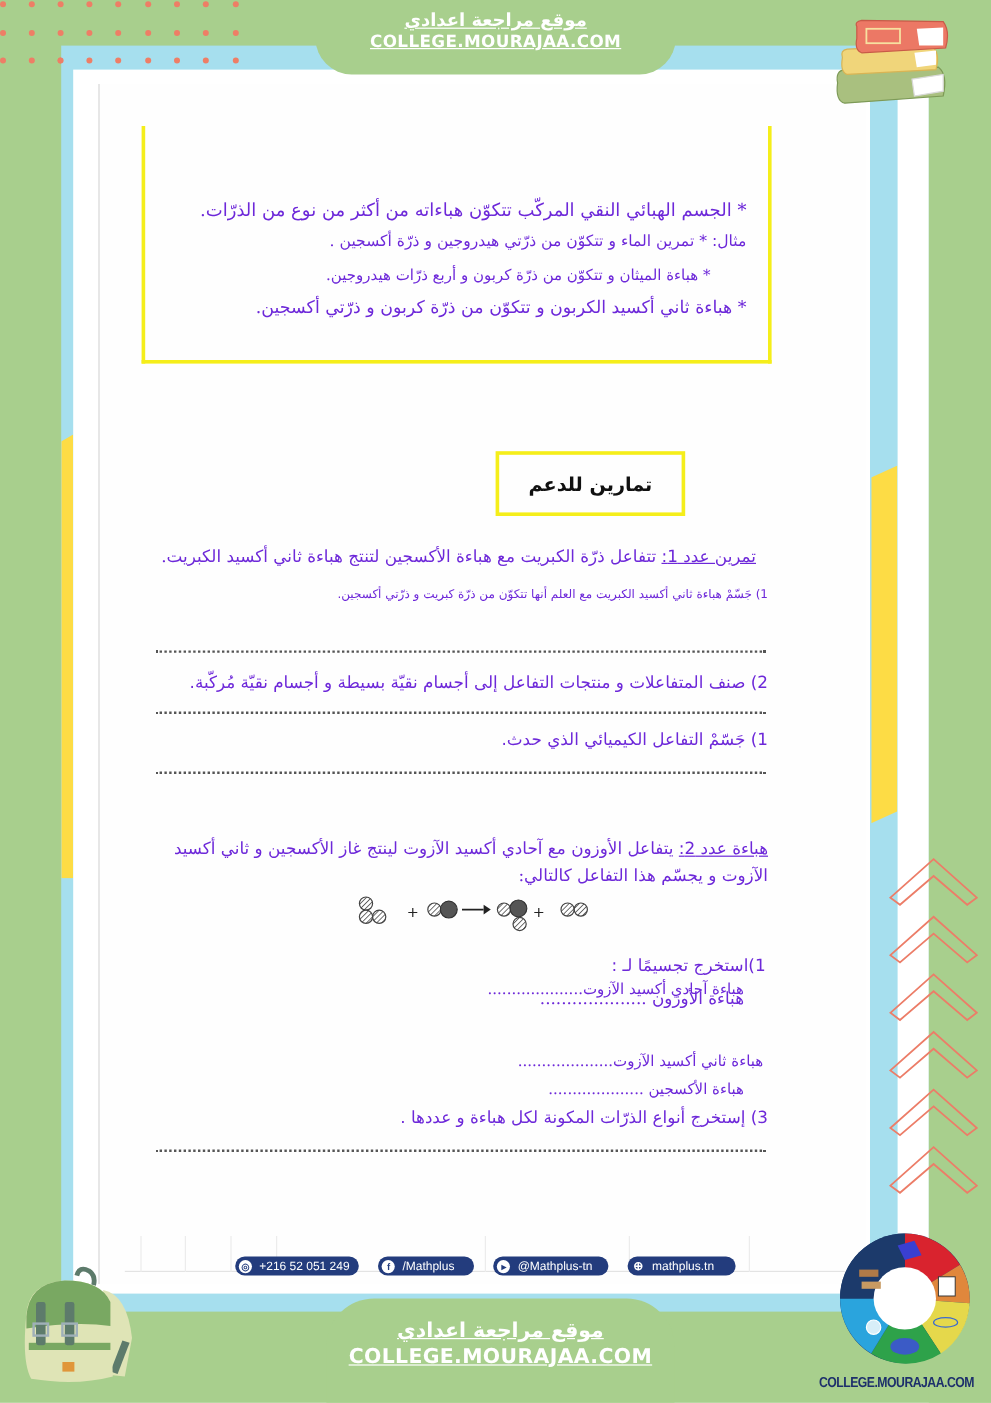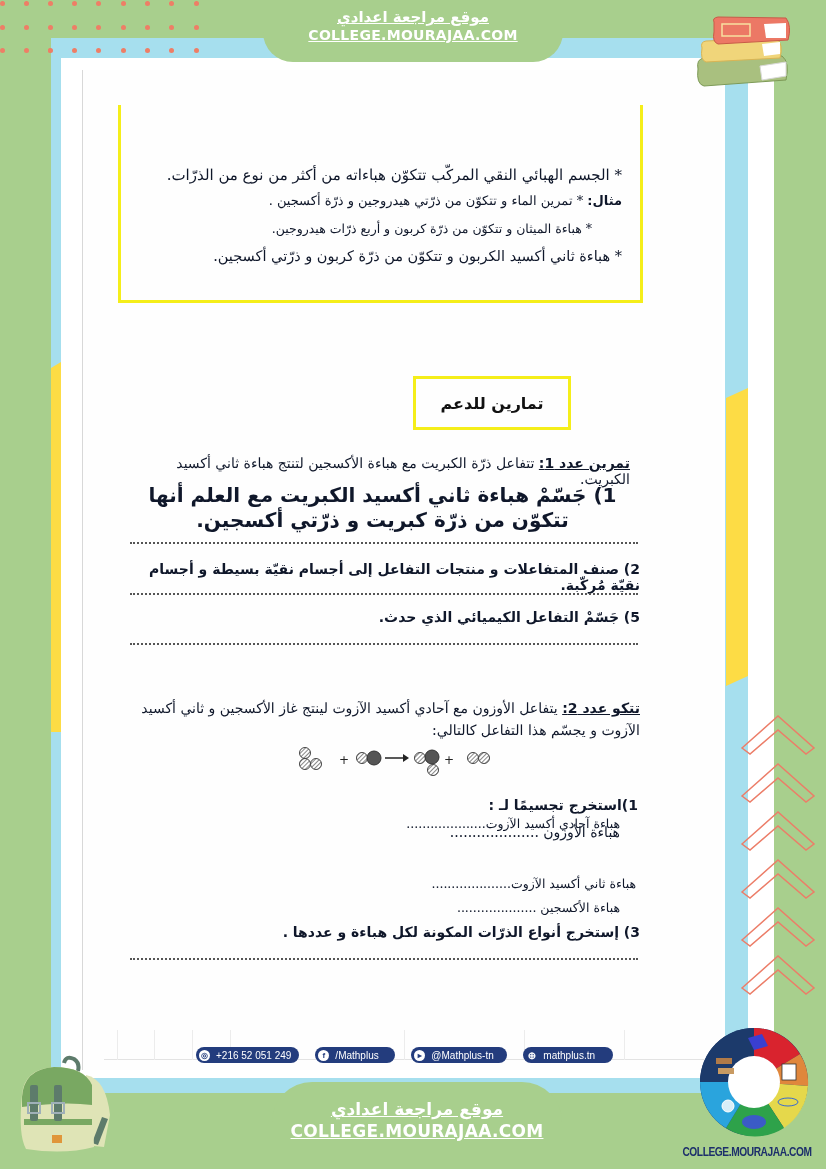--- a/index.html
+++ b/index.html
@@ -24,22 +24,22 @@
     .header-badge { position: absolute; left: 263px; top: 0; width: 300px; height: 62px; background: #a8cf8d;
       border-radius: 0 0 30px 30px; text-align: center; color: #ffffff; padding-top: 8px; }
     .header-badge .ar { font-size: 15px; font-weight: bold; text-decoration: underline; direction: rtl; line-height: 18px; }
     .header-badge .en { font-size: 14px; font-weight: bold; text-decoration: underline; line-height: 18px; letter-spacing: 0.3px; }
 
     .footer-badge { position: absolute; left: 272px; top: 1082px; width: 290px; height: 87px; background: #a8cf8d;
       border-radius: 40px 40px 0 0; text-align: center; color: #ffffff; padding-top: 16px; }
     .footer-badge .ar { font-size: 17px; font-weight: bold; text-decoration: underline; direction: rtl; line-height: 22px; }
     .footer-badge .en { font-size: 17px; font-weight: bold; text-decoration: underline; line-height: 22px; letter-spacing: 0.3px; }
 
-    .txt { position: absolute; direction: rtl; text-align: right; color: #0f172a; font-family: "DejaVu Serif", serif; }
-    .bold { font-family: "DejaVu Sans", sans-serif; font-weight: bold; }
+    .txt { position: absolute; direction: rtl; text-align: right; color: #6d28d9; font-family: "DejaVu Serif", serif; }
+    .bold { font-family: "DejaVu Sans", sans-serif; font-weight: normal; }
 
     .box1 { position: absolute; left: 118px; top: 105px; width: 525px; height: 198px;
       border-left: 3px solid #f5ee1a; border-right: 3px solid #f5ee1a; border-bottom: 3px solid #f5ee1a; }
 
     .title-box { position: absolute; left: 413px; top: 376px; width: 158px; height: 54px; border: 3px solid #f5ee1a;
       display: flex; align-items: center; justify-content: center; direction: rtl; font-weight: bold; font-size: 16px; color: #111; }
 
     .dotline { position: absolute; height: 2px; border-bottom: 2px dotted #555; }
     .u { text-decoration: underline; }
 
@@ -132,29 +132,29 @@
 </div>
 <div class="txt" style="left:130px;top:221px;width:462px;font-size:12.5px;">* هباءة الميثان و تتكوّن من ذرّة كربون و أربع ذرّات هيدروجين.</div>
 <div class="txt" style="left:130px;top:248px;width:492px;font-size:14.5px;">* هباءة ثاني أكسيد الكربون و تتكوّن من ذرّة كربون و ذرّتي أكسجين.</div>
 
 <div class="title-box">تمارين للدعم</div>
 
 <div class="txt" style="left:130px;top:455px;width:500px;font-size:14px;">
   <span class="bold u">تمرين عدد 1:</span>
   <span>تتفاعل ذرّة الكبريت مع هباءة الأكسجين لتنتج هباءة ثاني أكسيد الكبريت.</span>
 </div>
-<div class="txt bold" style="left:125px;top:483px;width:515px;font-size:20px;line-height:25px;text-align:center;">1) جَسّمْ هباءة ثاني أكسيد الكبريت مع العلم أنها تتكوّن من ذرّة كبريت و ذرّتي أكسجين.</div>
+<div class="txt bold" style="left:125px;top:483px;width:515px;font-size:10px;line-height:25px;">1) جَسّمْ هباءة ثاني أكسيد الكبريت مع العلم أنها تتكوّن من ذرّة كبريت و ذرّتي أكسجين.</div>
 <div class="dotline" style="left:130px;top:542px;width:508px;"></div>
 <div class="txt bold" style="left:125px;top:561px;width:515px;font-size:14px;">2) صنف المتفاعلات و منتجات التفاعل إلى أجسام نقيّة بسيطة و أجسام نقيّة مُركّبة.</div>
 <div class="dotline" style="left:130px;top:593px;width:508px;"></div>
-<div class="txt bold" style="left:125px;top:609px;width:515px;font-size:14px;">5) جَسّمْ التفاعل الكيميائي الذي حدث.</div>
+<div class="txt bold" style="left:125px;top:609px;width:515px;font-size:14px;">1) جَسّمْ التفاعل الكيميائي الذي حدث.</div>
 <div class="dotline" style="left:130px;top:643px;width:508px;"></div>
 
 <div class="txt" style="left:128px;top:697px;width:512px;font-size:14px;line-height:22px;">
-  <span class="bold u">تتكو عدد 2:</span>
+  <span class="bold u">هباءة عدد 2:</span>
   <span>يتفاعل الأوزون مع آحادي أكسيد الآزوت لينتج غاز الأكسجين و ثاني أكسيد الآزوت و يجسّم هذا التفاعل كالتالي:</span>
 </div>
 
 <svg style="position:absolute;left:296px;top:744px" width="200" height="34" viewBox="0 0 200 34">
   <defs>
     <pattern id="hatch" width="3" height="3" patternUnits="userSpaceOnUse" patternTransform="rotate(45)">
       <rect width="3" height="3" fill="#ffffff"></rect>
         <line x1="0" y1="0" x2="0" y2="3" stroke="#555" stroke-width="1.4"></line>
     </pattern>
   </defs>

